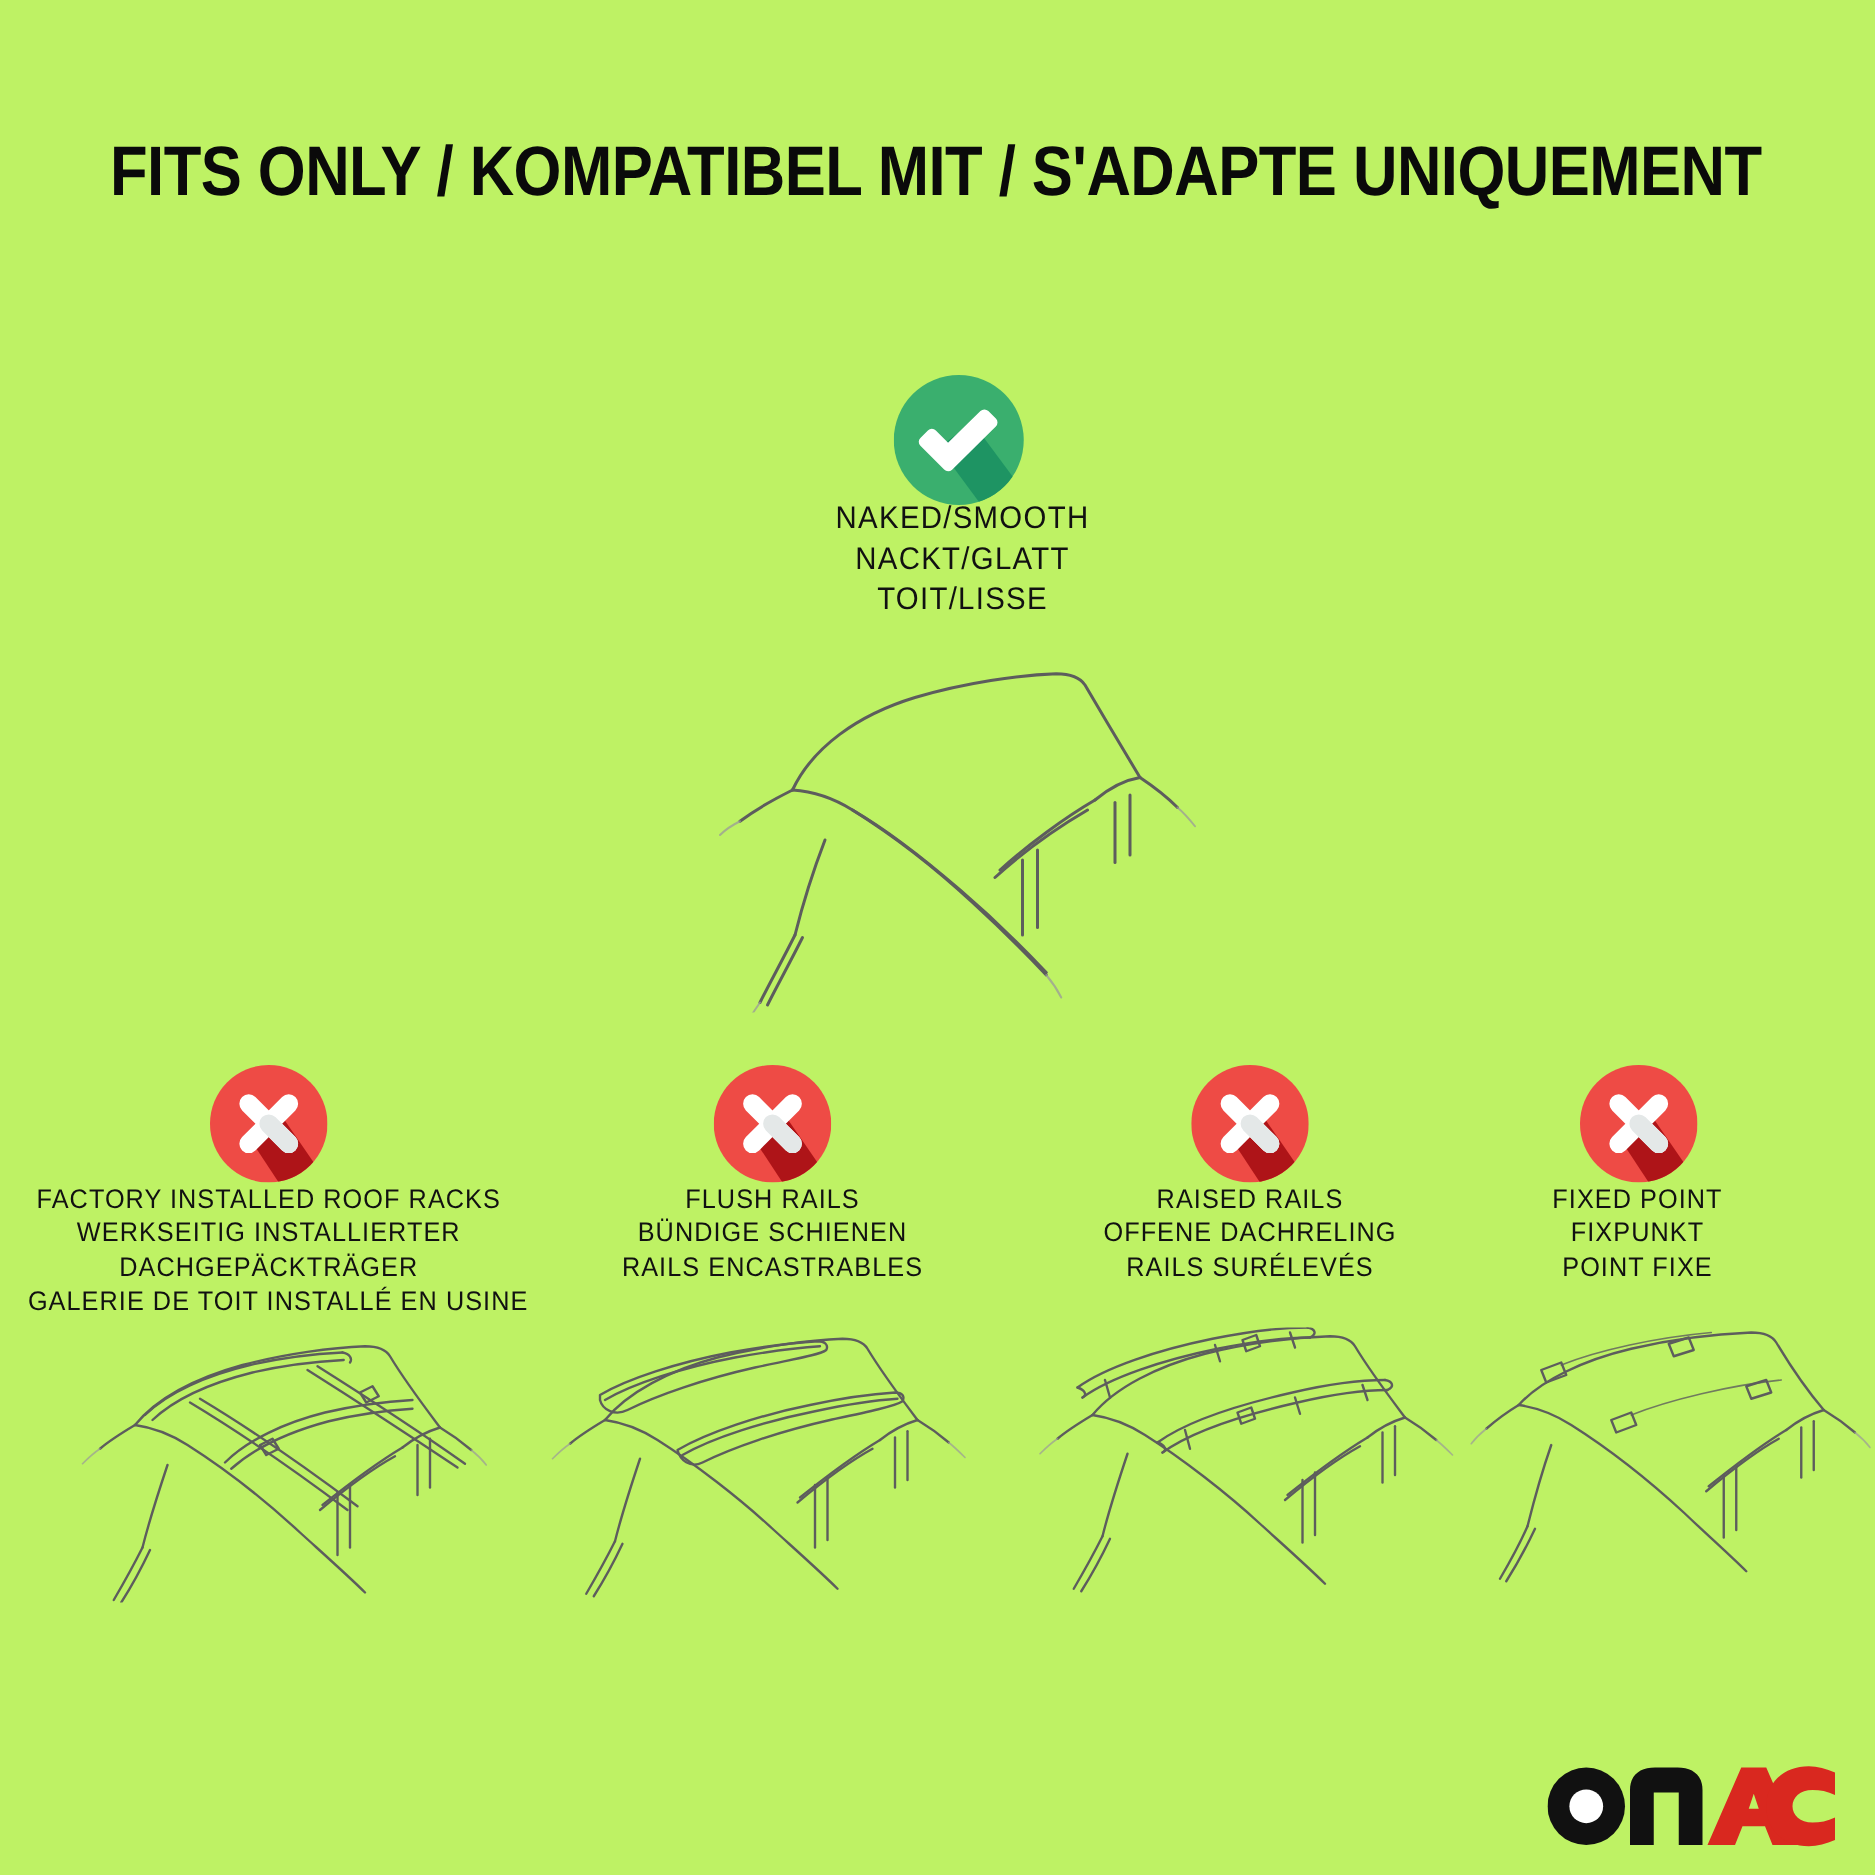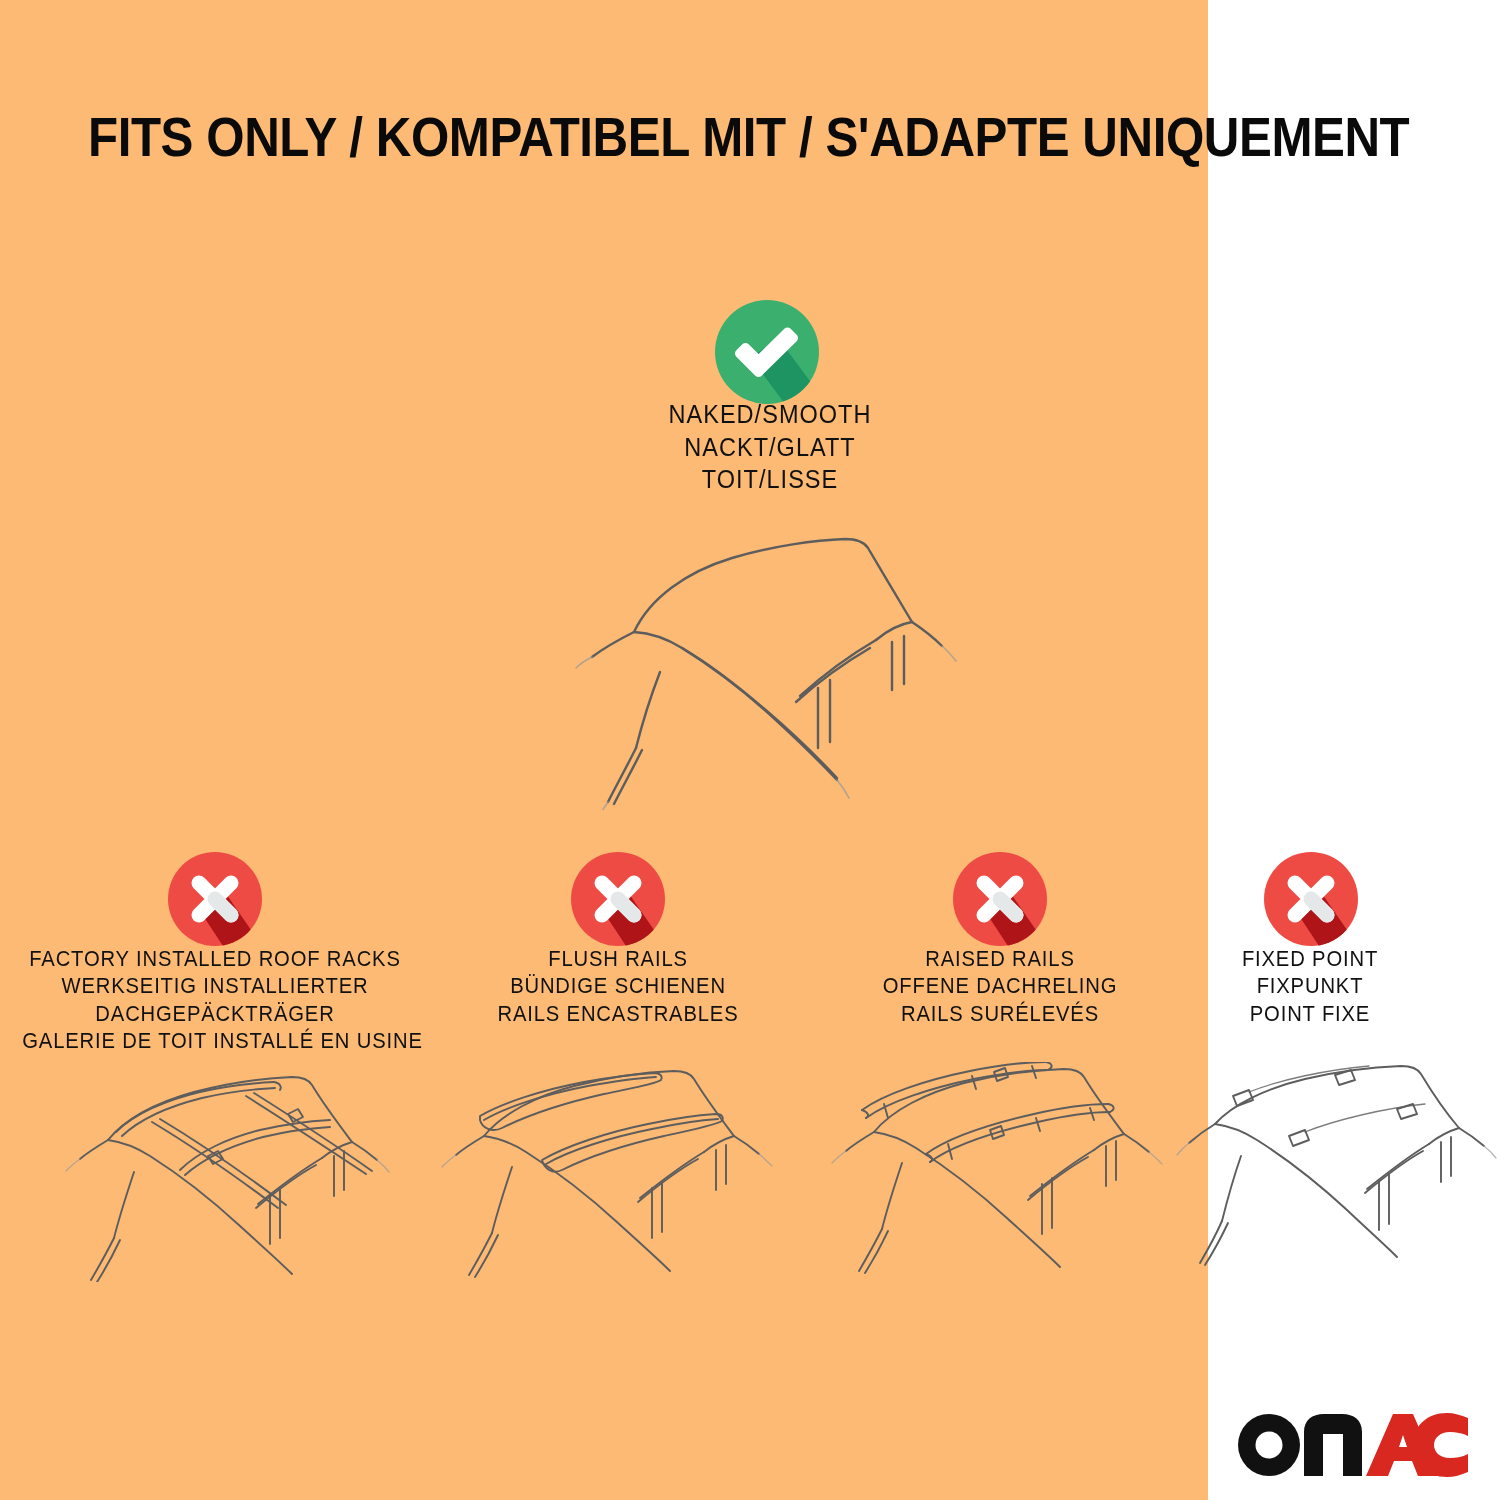--- a/index.html
+++ b/index.html
@@ -2,21 +2,21 @@
 <html><head>
 <meta charset="utf-8">
 <style>
   * { margin:0; padding:0; box-sizing:border-box; }
   html, body {
     width:1500px; height:1500px;
     background:#ffffff;
     font-family:"Liberation Sans", sans-serif;
     overflow:hidden;
   }
-  .page { position:relative; width:1208px; height:1500px; background:#fdba74; }
+  .page { position:relative; width:1500px; height:1500px; background:#bef264; }
 
   
   .title {
     position:absolute;
     left:88px; top:108px;
     width:1330px;
     font-size:56px;
     font-weight:700;
     letter-spacing:-0.5px;
     color:#0a0a0a;

